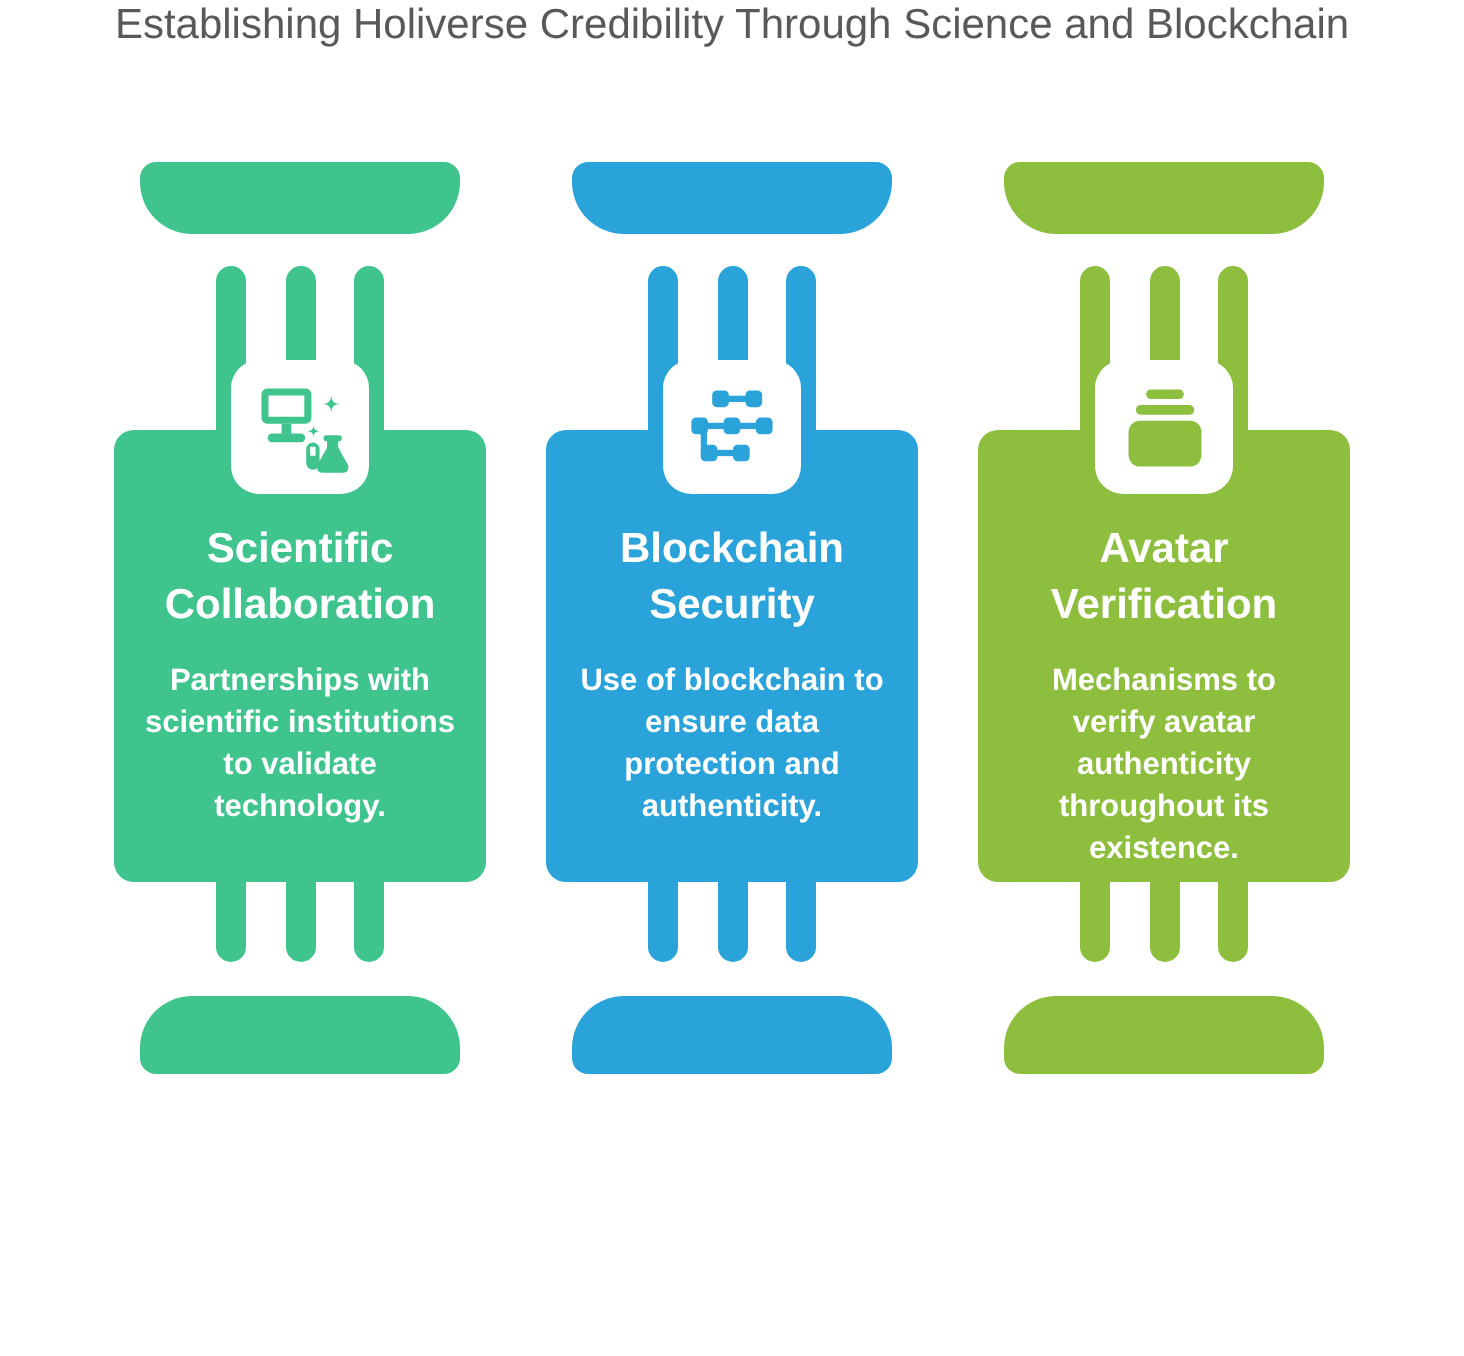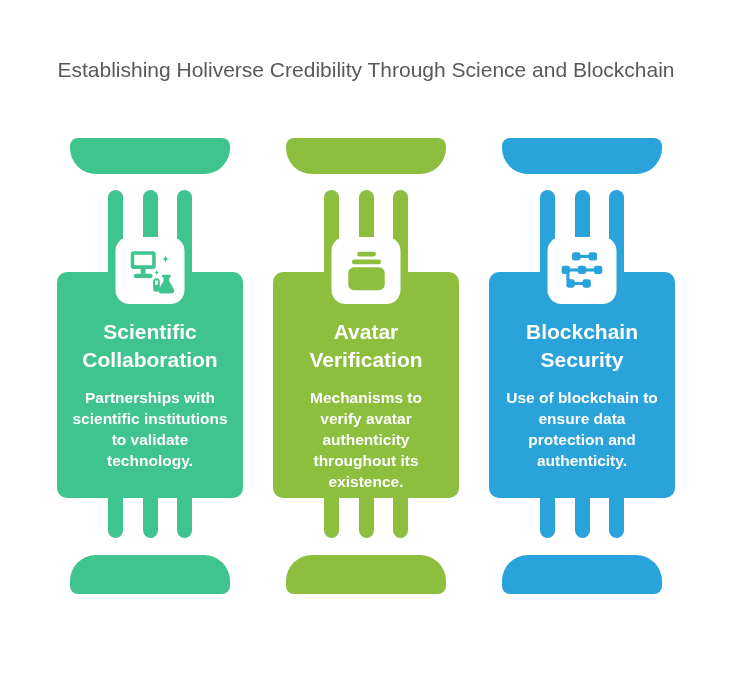--- a/index.html
+++ b/index.html
@@ -2,21 +2,21 @@
 <html><head>
 <meta charset="utf-8">
 <style>
   html,body{margin:0;padding:0;}
   body{
     width:732px;height:678px;background:#ffffff;
     font-family:"Liberation Sans", sans-serif;
     overflow:hidden;position:relative;
   }
   .title{
-    padding-top:57px;margin:0;text-align:center;
+    margin:0;text-align:center;
     font-size:21px;line-height:26px;font-weight:400;
     color:#58595B;white-space:nowrap;
   }
   .board{
     margin-top:55px;display:flex;justify-content:center;gap:30px;
   }
   .column{position:relative;width:186px;height:584px;flex:none;}
   .top-bar{
     position:absolute;top:0;left:13px;right:13px;height:36px;
     background:var(--accent);border-radius:8px 8px 26px 26px;z-index:1;
@@ -82,47 +82,20 @@
 scientific institutions
 to validate
 technology.</p>
     </div>
     <div class="prong bottom p1"></div>
     <div class="prong bottom p2"></div>
     <div class="prong bottom p3"></div>
     <div class="bottom-bar"></div>
   </div>
 
-  <div class="column" style="--accent: #8DBE3E;">
-    <div class="top-bar"></div>
-    <div class="prong top p1"></div>
-    <div class="prong top p2"></div>
-    <div class="prong top p3"></div>
-    <div class="icon-box">
-      <svg viewBox="0 0 48 48" fill="currentColor" aria-hidden="true">
-        <rect x="15" y="5.5" width="18" height="4.6" rx="2.3"></rect>
-        <rect x="10" y="13" width="28" height="4.6" rx="2.3"></rect>
-        <rect x="6.5" y="20.5" width="35" height="22" rx="5.5"></rect>
-      </svg>
-    </div>
-    <div class="card">
-      <h2 class="card-heading">Avatar
-Verification</h2>
-      <p class="card-body">Mechanisms to
-verify avatar
-authenticity
-throughout its
-existence.</p>
-    </div>
-    <div class="prong bottom p1"></div>
-    <div class="prong bottom p2"></div>
-    <div class="prong bottom p3"></div>
-    <div class="bottom-bar"></div>
-  </div>
-
   <div class="column" style="--accent: #29A3DA;">
     <div class="top-bar"></div>
     <div class="prong top p1"></div>
     <div class="prong top p2"></div>
     <div class="prong top p3"></div>
     <div class="icon-box">
       <svg viewBox="0 0 48 48" fill="currentColor" aria-hidden="true">
         <rect x="14" y="6" width="8" height="8" rx="2.2"></rect>
         <rect x="30" y="6" width="8" height="8" rx="2.2"></rect>
         <rect x="20.5" y="8.5" width="11" height="3"></rect>
@@ -144,13 +117,40 @@
 ensure data
 protection and
 authenticity.</p>
     </div>
     <div class="prong bottom p1"></div>
     <div class="prong bottom p2"></div>
     <div class="prong bottom p3"></div>
     <div class="bottom-bar"></div>
   </div>
 
+  <div class="column" style="--accent: #8DBE3E;">
+    <div class="top-bar"></div>
+    <div class="prong top p1"></div>
+    <div class="prong top p2"></div>
+    <div class="prong top p3"></div>
+    <div class="icon-box">
+      <svg viewBox="0 0 48 48" fill="currentColor" aria-hidden="true">
+        <rect x="15" y="5.5" width="18" height="4.6" rx="2.3"></rect>
+        <rect x="10" y="13" width="28" height="4.6" rx="2.3"></rect>
+        <rect x="6.5" y="20.5" width="35" height="22" rx="5.5"></rect>
+      </svg>
+    </div>
+    <div class="card">
+      <h2 class="card-heading">Avatar
+Verification</h2>
+      <p class="card-body">Mechanisms to
+verify avatar
+authenticity
+throughout its
+existence.</p>
+    </div>
+    <div class="prong bottom p1"></div>
+    <div class="prong bottom p2"></div>
+    <div class="prong bottom p3"></div>
+    <div class="bottom-bar"></div>
+  </div>
+
 </div>
 
 </body></html>

